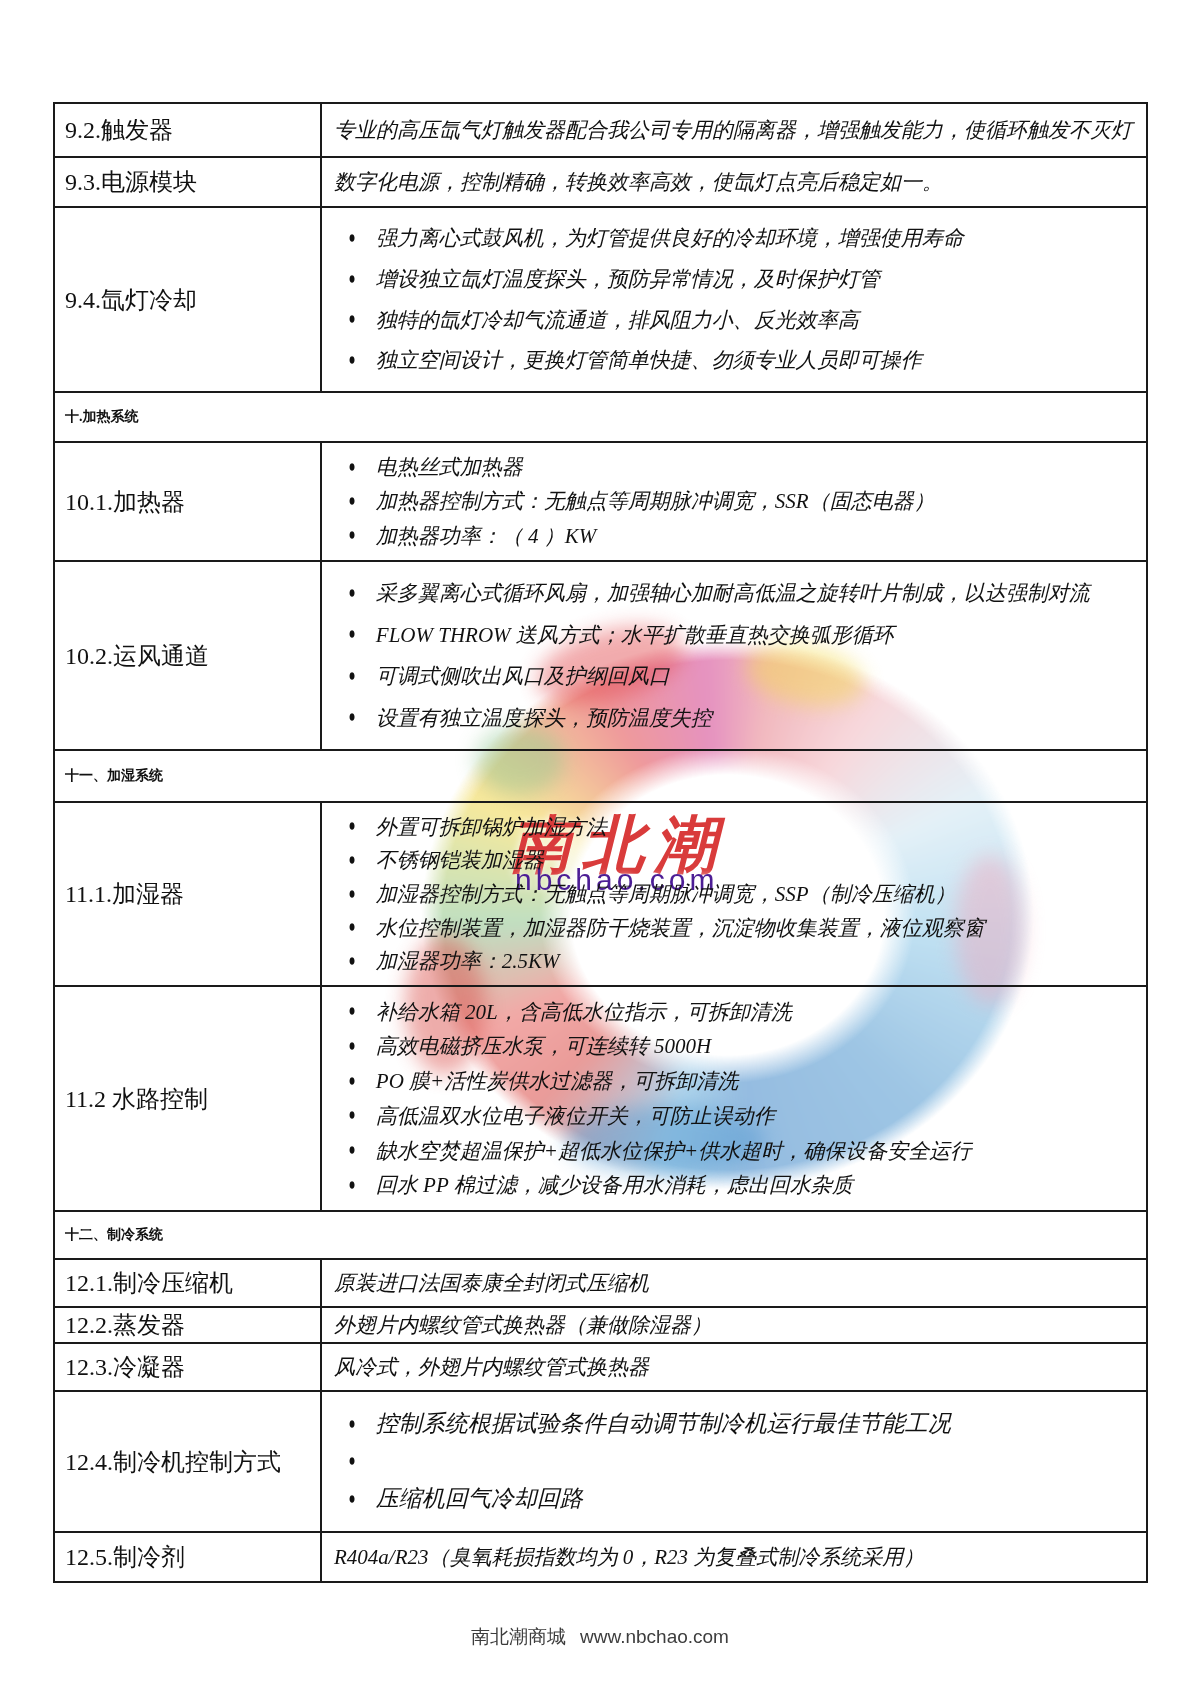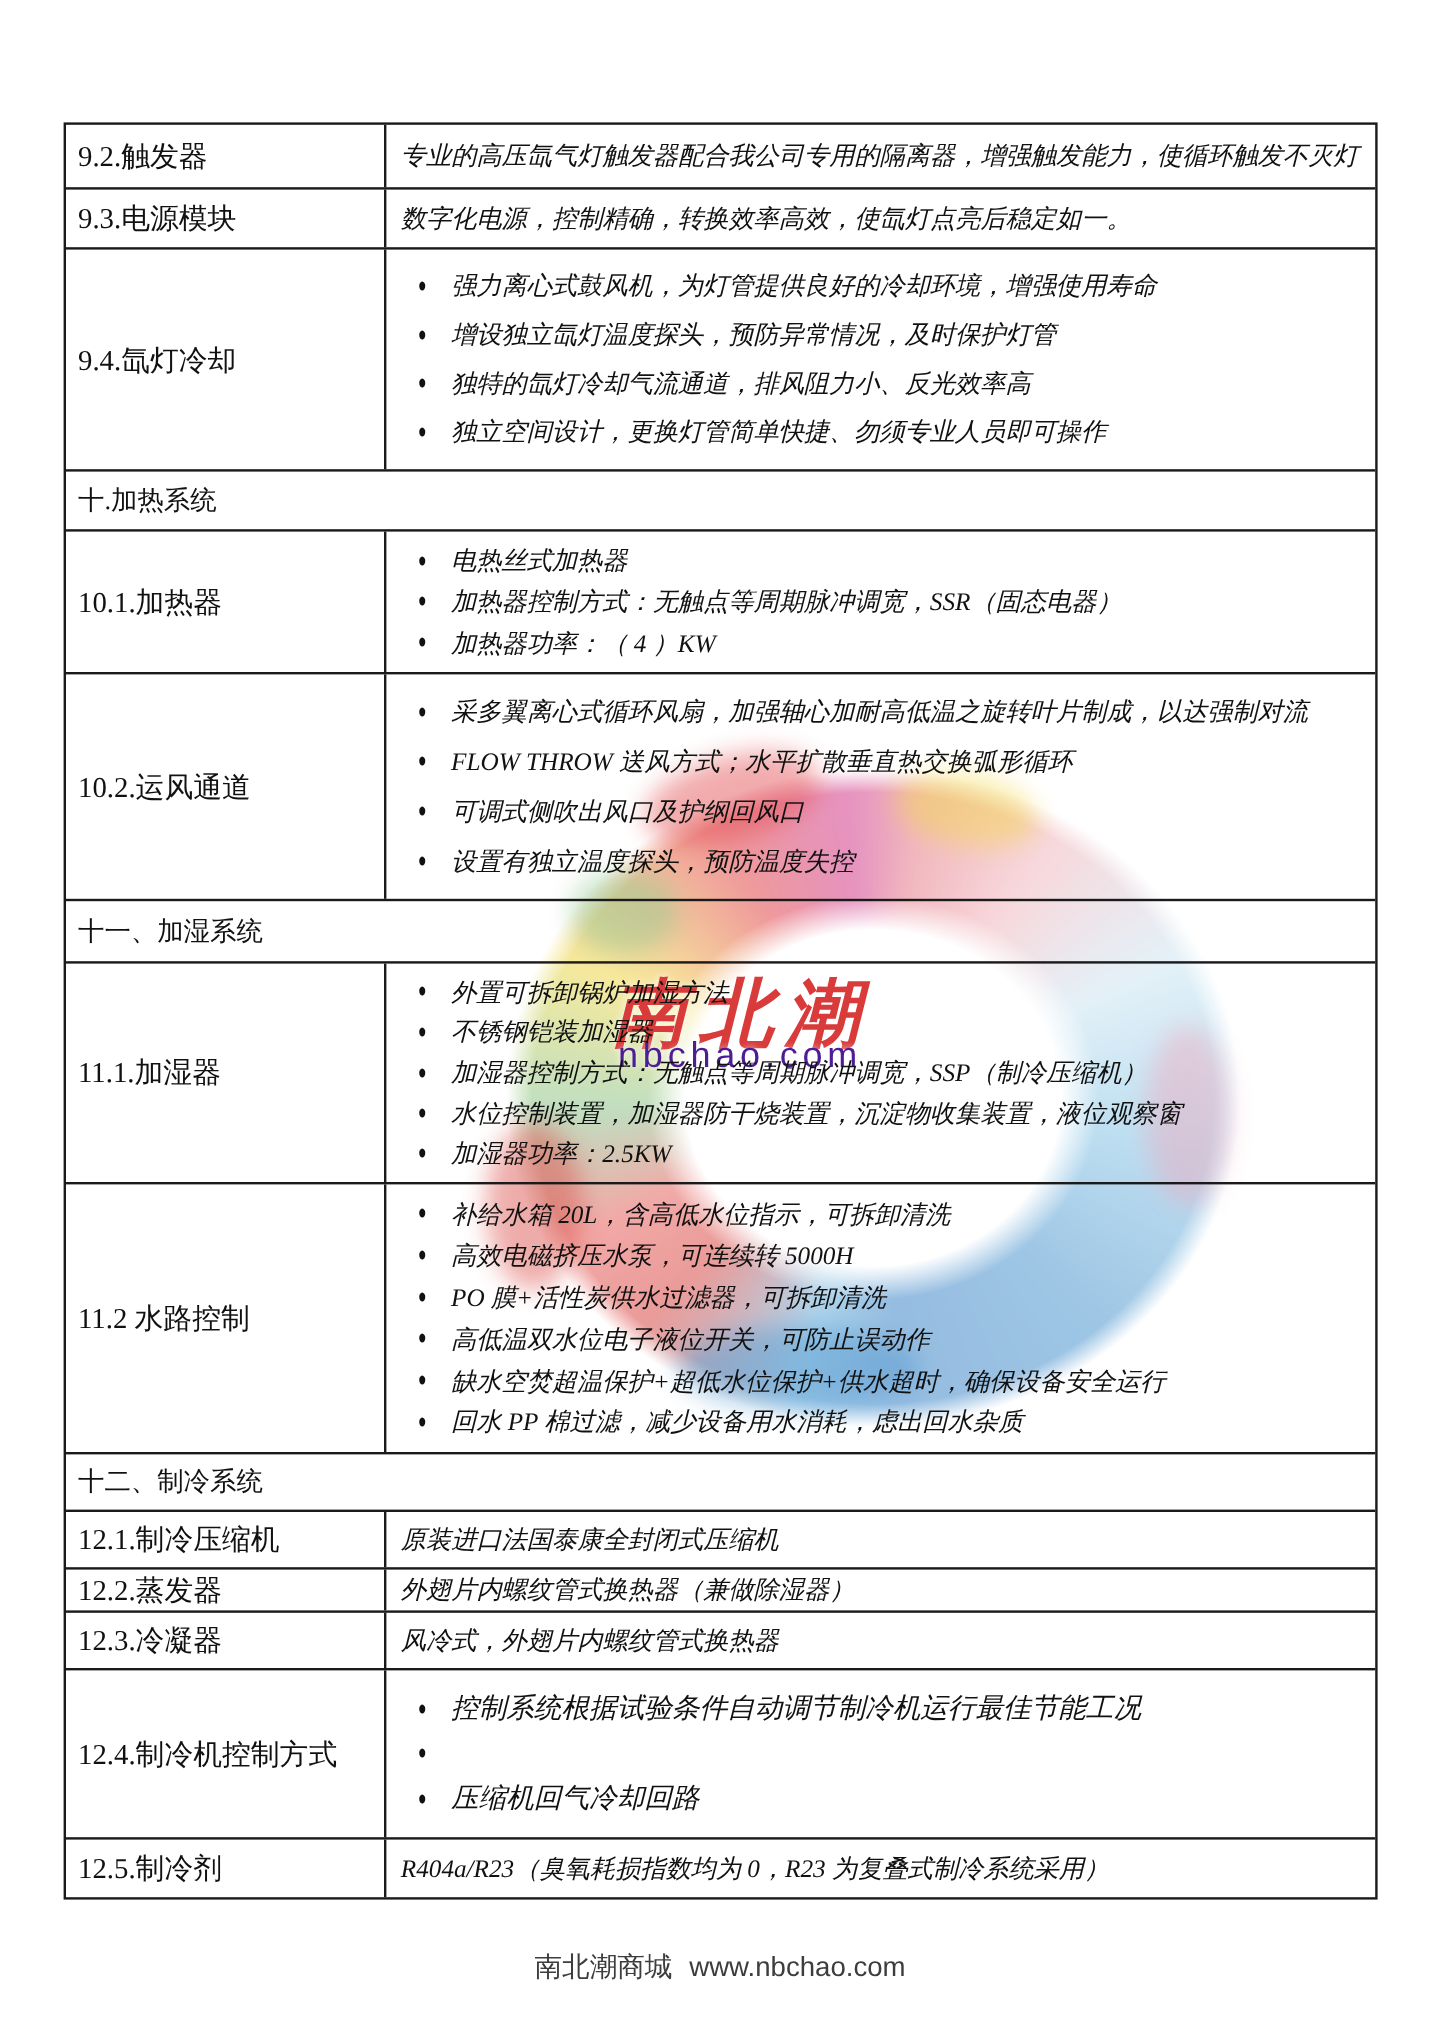--- a/index.html
+++ b/index.html
@@ -108,22 +108,22 @@
     padding: 2px 8px 2px 12px;
     font-size: 21px;
     font-style: italic;
   }
   .vc.bullets { justify-content: space-evenly; padding-left: 0; }
   .sc {
     width: 100%;
     display: flex;
     align-items: center;
     padding-left: 10px;
-    font-size: 22px;
-    font-weight: 400;
+    font-size: 14px;
+    font-weight: 700;
   }
   .bl {
     display: flex;
     align-items: center;
     padding-left: 26px;
     font-size: 21px;
     line-height: 1.15;
   }
   .r.big .bl { font-size: 23px; }
   .bg {
@@ -134,21 +134,21 @@
   }
 
   
   .footer {
     position: absolute;
     left: 0;
     top: 1624px;
     width: 1200px;
     text-align: center;
     font-family: "Liberation Sans", sans-serif;
-    font-size: 23px;
+    font-size: 19px;
     color: #3d3d3d;
     z-index: 1;
   }
   .footer .store { margin-right: 14px; }
 </style>
 </head>
 <body>
 
 <div class="page">
 

